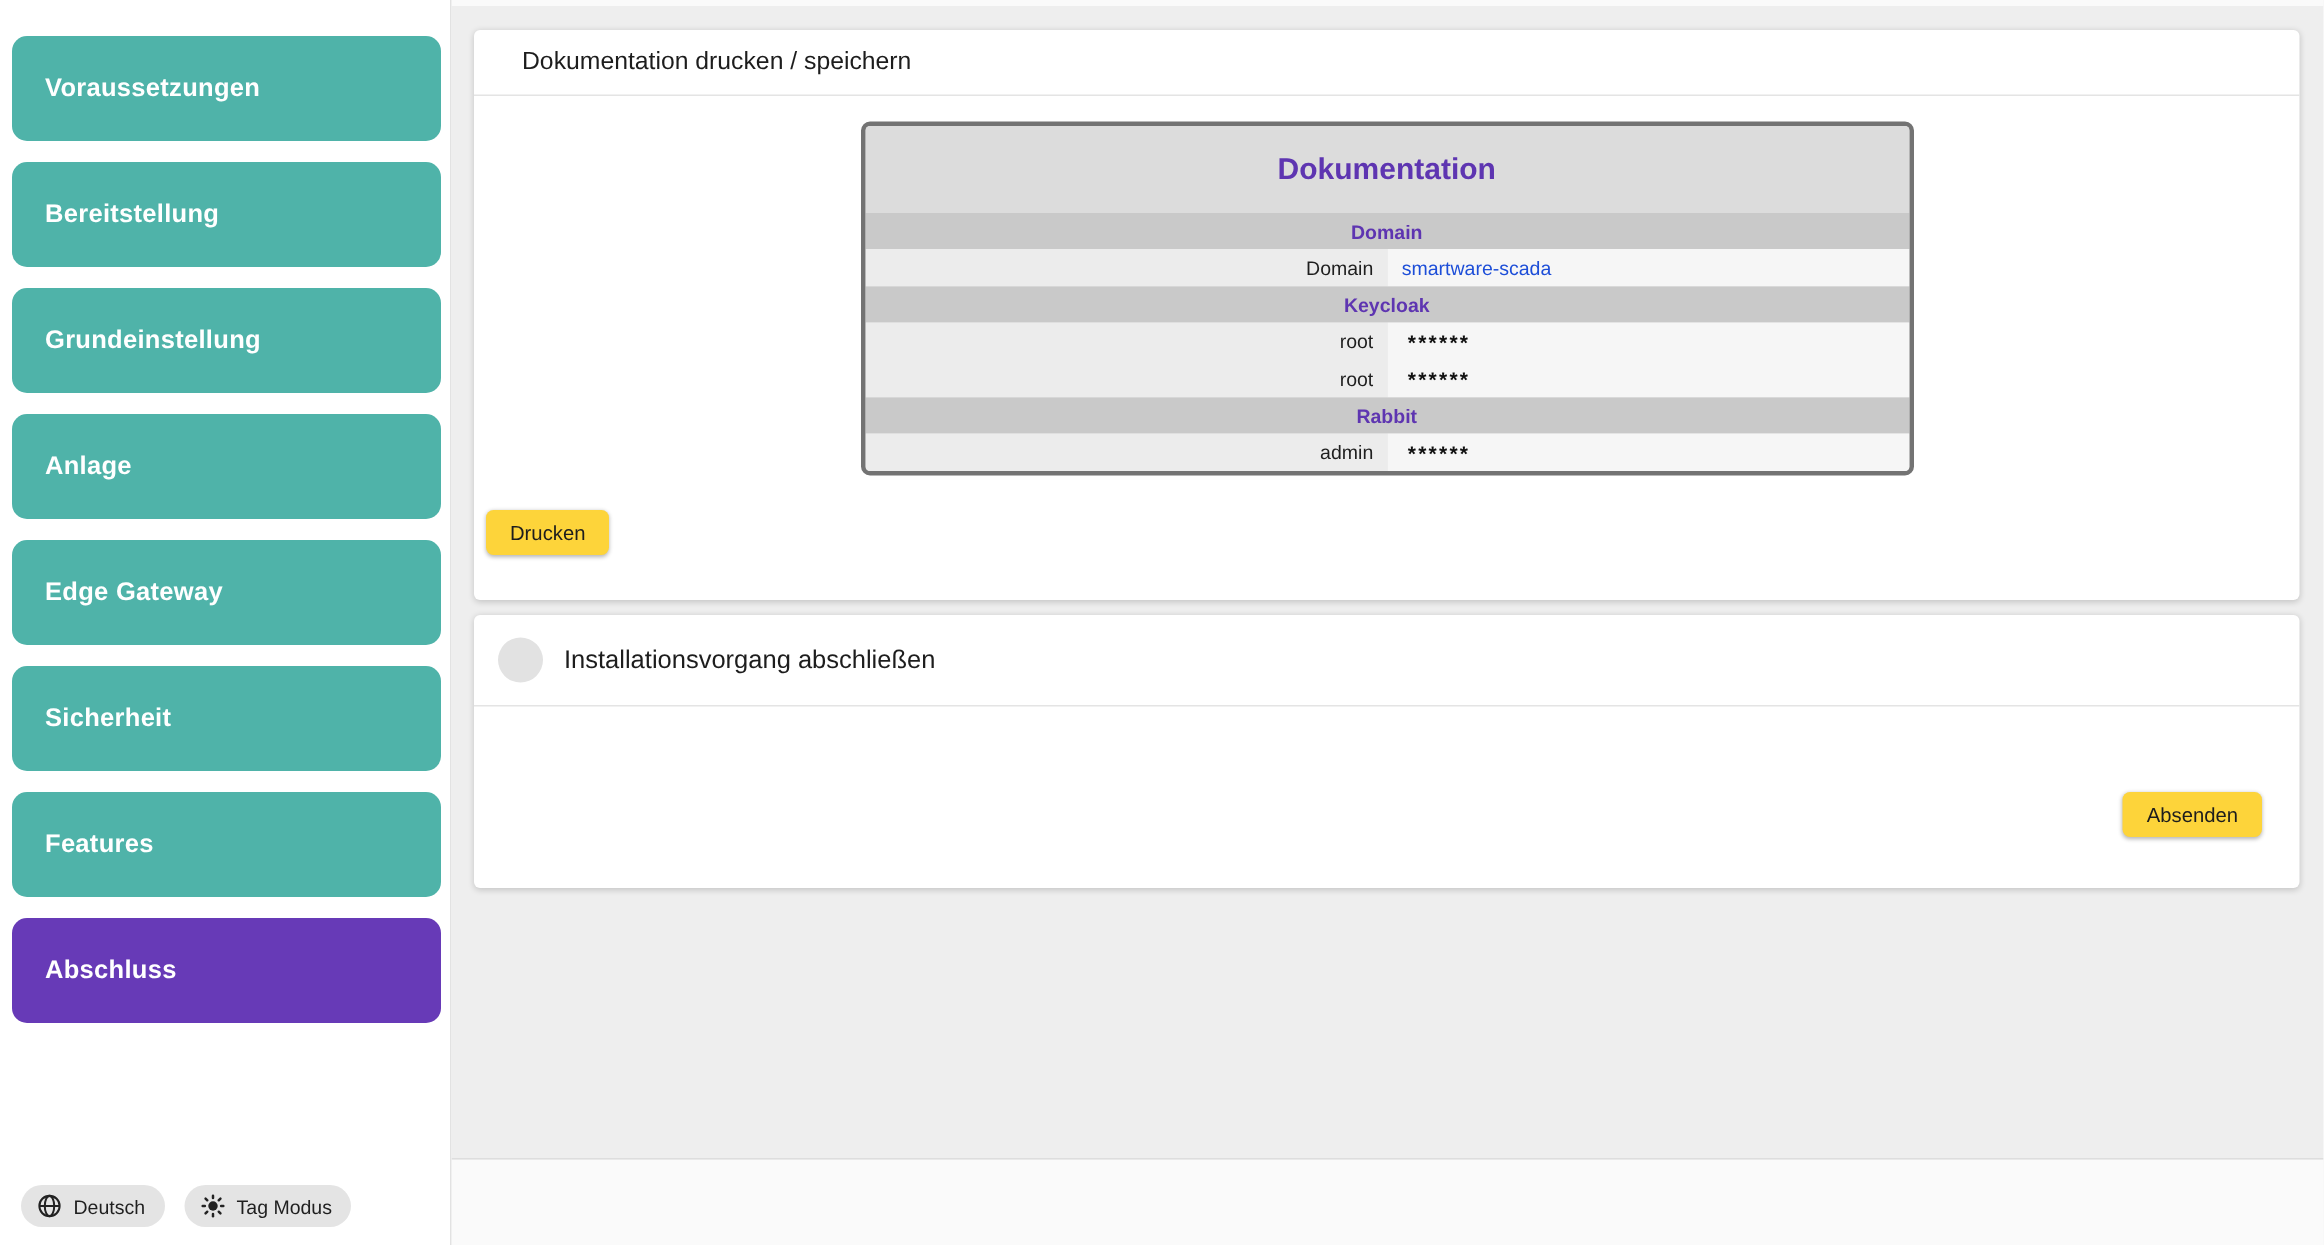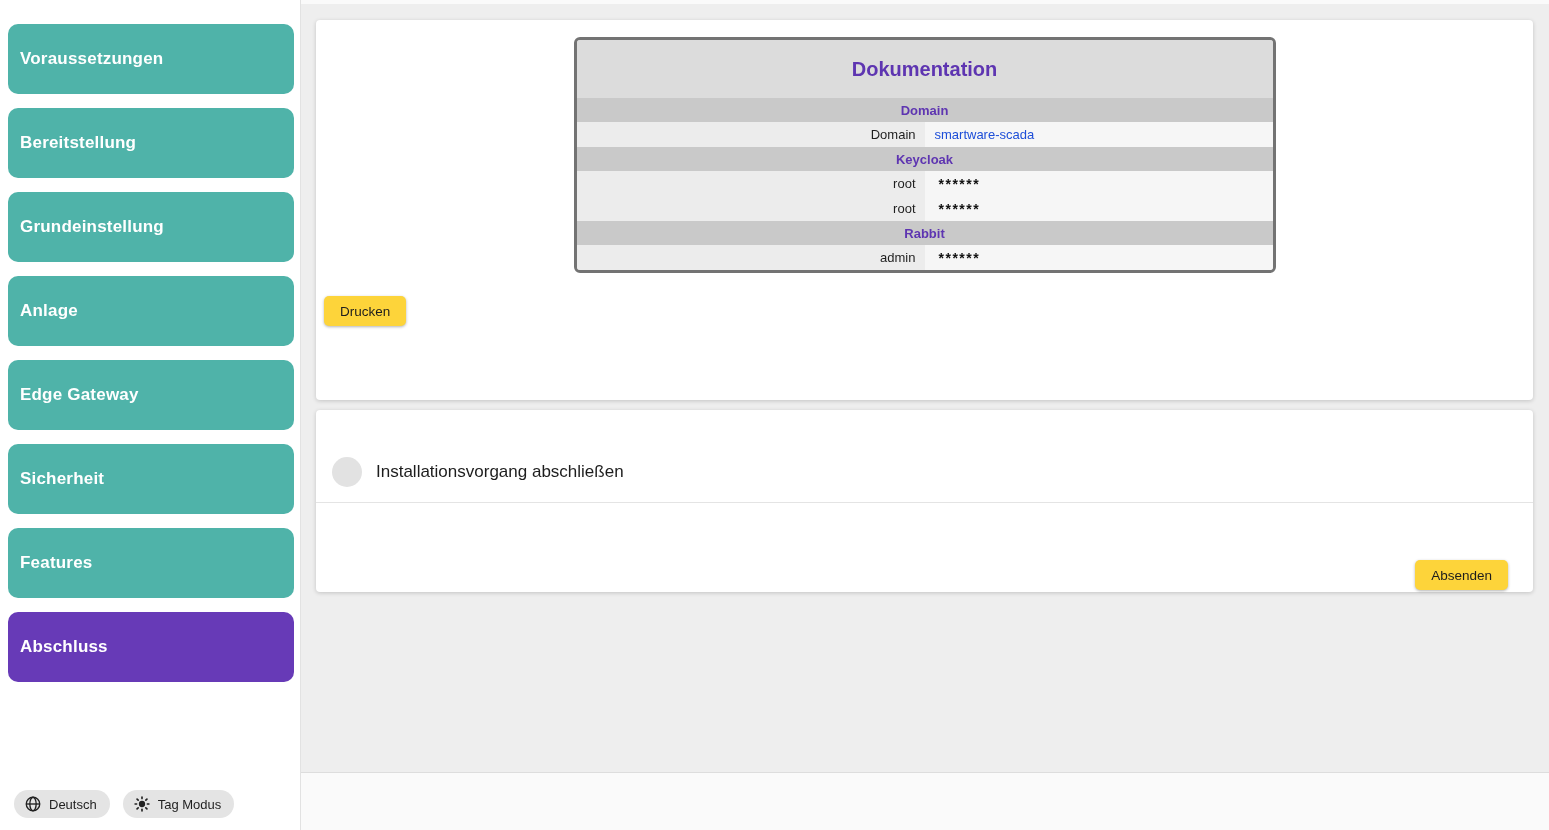--- a/index.html
+++ b/index.html
@@ -13,21 +13,21 @@
 
   
   #sidebar {
     position: absolute; left: 0; top: 0; bottom: 0; width: 301px;
     background: #ffffff; border-right: 1px solid #e2e2e2; z-index: 3;
   }
   .nav-btn {
     margin: 14px 7px 0 8px; width: 286px; height: 70px;
     border-radius: 10px; background: var(--teal, #4fb3a9);
     color: #ffffff; font-weight: 700; font-size: 17px;
-    display: flex; align-items: center; padding-left: 12px;
+    display: flex; align-items: center; padding-left: 22px;
     cursor: pointer; letter-spacing: .2px;
   }
   .nav-btn:first-child { margin-top: 24px; }
   .nav-btn.active { background: var(--purple, #673ab7); }
 
   .sidebar-footer {
     position: absolute; left: 14px; bottom: 12px;
     display: flex; gap: 13px; align-items: flex-end;
   }
   .pill {
@@ -49,21 +49,21 @@
   }
   #card-print  { top: 20px;  height: 380px; }
   #card-finish { top: 410px; height: 182px; }
 
   .card-header {
     display: flex; align-items: center;
     border-bottom: 1px solid #e4e4e4;
     color: #1d1d1d; font-weight: 500;
   }
   #card-print .card-header  { height: 44px; padding-left: 32px; font-size: 16.5px; }
-  #card-finish .card-header { height: 61px; padding-left: 16px; font-size: 17px; gap: 14px; margin-top: 32px; }
+  #card-finish .card-header { height: 61px; padding-left: 16px; font-size: 17px; gap: 14px; }
   .step-circle { width: 30px; height: 30px; border-radius: 50%; background: #e2e2e2; flex: 0 0 auto; }
 
   
   .table-wrap {
     width: 702px; margin: 17px auto 0;
     border: 3px solid #737373; border-radius: 6px;
     overflow: hidden; background: #dcdcdc;
   }
   .doc-table { width: 100%; border-collapse: collapse; font-size: 13px; }
   .doc-table td { vertical-align: middle; }
@@ -140,20 +140,23 @@
       </span>
       <span>Tag Modus</span>
     </div>
   </div>
 </div>
 
 <div id="main">
   <div id="main-gray"></div>
 
   <div class="card" id="card-print">
+    <div class="card-header">
+      <span>Dokumentation drucken / speichern</span>
+    </div>
 
     <div class="table-wrap">
       <table class="doc-table">
         <tbody>
           <tr class="t-title">
             <td colspan="2">Dokumentation</td>
           </tr>
 
           <tr class="t-section">
             <td colspan="2">Domain</td>

